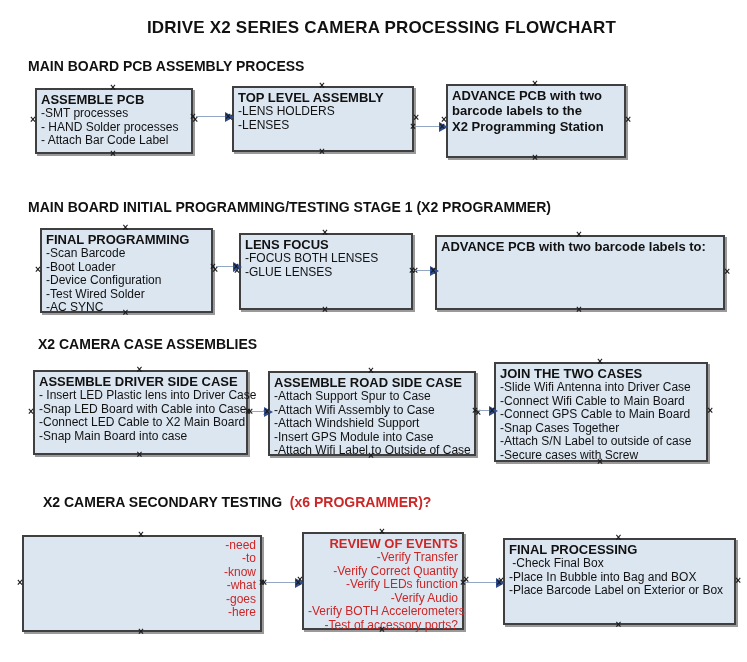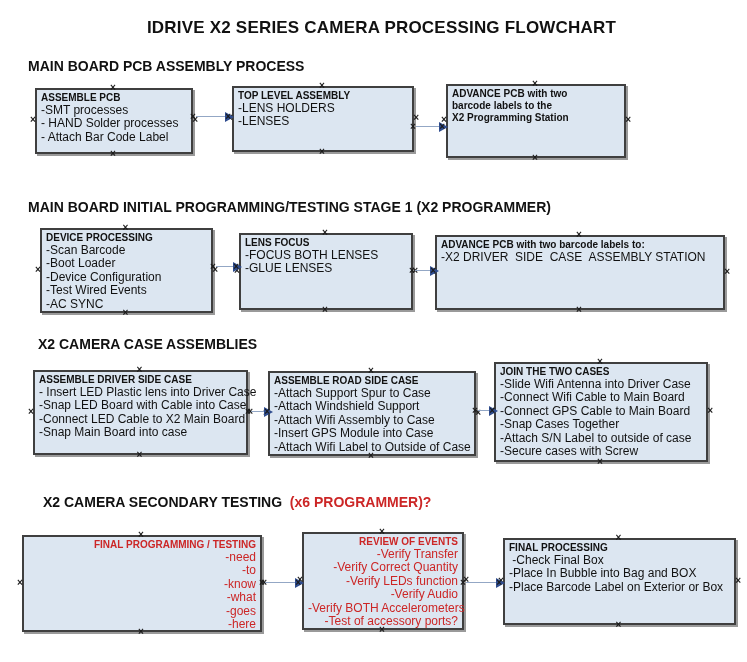--- a/index.html
+++ b/index.html
@@ -4,21 +4,21 @@
 <style>
   html,body{margin:0;padding:0;background:#fff;}
   .page{position:relative;width:747px;height:662px;background:#ffffff;overflow:hidden;
         font-family:"Liberation Sans",sans-serif;color:#111;margin-left:8px;}
   .title{position:absolute;top:18px;left:0;width:747px;text-align:center;
          font-size:17px;font-weight:bold;letter-spacing:.2px;}
   .sec-head{position:absolute;font-size:14px;font-weight:bold;white-space:pre;}
   .red{color:#cc2626;text-align:right;}
   .box{position:absolute;background:#dce6f1;border:2px solid #3f3f3f;
        box-shadow:2px 2px 0 #9a9a9a;padding:2px 4px;box-sizing:border-box;}
-  .box-header{font-size:10px;font-weight:bold;white-space:pre-line;line-height:1.18;}
+  .box-header{font-size:13px;font-weight:bold;white-space:pre-line;line-height:1.18;}
   .line{font-size:12px;line-height:1.12;white-space:pre;}
   
   .anchor{position:absolute;font-size:10px;font-weight:bold;color:#1a1a1a;line-height:10px;}
   .a-top{top:-7px;left:50%;margin-left:-4px;}
   .a-bottom{bottom:-7px;left:50%;margin-left:-4px;}
   .a-left{left:-7px;top:50%;margin-top:-6px;}
   .a-right{right:-7px;top:50%;margin-top:-6px;}
   
   .connector{position:absolute;height:12px;}
   .c-line{position:absolute;left:4px;right:8px;top:5px;height:1px;background:#93a7c5;}
@@ -81,45 +81,44 @@
     <span class="c-x cx-r">×</span>
   </div>
 
   <div class="sec-head" style="left:20px;top:199px;">MAIN BOARD INITIAL PROGRAMMING/TESTING STAGE 1 (X2 PROGRAMMER)</div>
 
   <div class="box" style="left:32px;top:228px;width:173px;height:85px;">
     <span class="anchor a-top">×</span>
     <span class="anchor a-bottom">×</span>
     <span class="anchor a-left">×</span>
     <span class="anchor a-right">×</span>
-    <div class="box-header">DEVICE PROCESSING</div>
+    <div class="box-header">FINAL PROGRAMMING</div>
     <div class="line">-Scan Barcode</div>
     <div class="line">-Boot Loader</div>
     <div class="line">-Device Configuration</div>
-    <div class="line">-Test Wired Events</div>
+    <div class="line">-Test Wired Solder</div>
     <div class="line">-AC SYNC</div>
   </div>
 
   <div class="box" style="left:231px;top:233px;width:174px;height:77px;">
     <span class="anchor a-top">×</span>
     <span class="anchor a-bottom">×</span>
     <span class="anchor a-left">×</span>
     <span class="anchor a-right">×</span>
     <div class="box-header">LENS FOCUS</div>
     <div class="line">-FOCUS BOTH LENSES</div>
     <div class="line">-GLUE LENSES</div>
   </div>
 
   <div class="box" style="left:427px;top:235px;width:290px;height:75px;">
     <span class="anchor a-top">×</span>
     <span class="anchor a-bottom">×</span>
     <span class="anchor a-left">×</span>
     <span class="anchor a-right">×</span>
     <div class="box-header">ADVANCE PCB with two barcode labels to:</div>
-    <div class="line">-X2 DRIVER  SIDE  CASE  ASSEMBLY STATION</div>
   </div>
 
   <div class="connector" style="left:204px;top:261px;width:30px;">
     <span class="c-x cx-l">×</span>
     <span class="c-line"></span>
     <span class="c-head"></span>
     <span class="c-x cx-r">×</span>
   </div>
 
   <div class="connector" style="left:403px;top:265px;width:28px;">
@@ -143,22 +142,22 @@
     <div class="line">-Snap Main Board into case</div>
   </div>
 
   <div class="box" style="left:260px;top:371px;width:208px;height:85px;">
     <span class="anchor a-top">×</span>
     <span class="anchor a-bottom">×</span>
     <span class="anchor a-left">×</span>
     <span class="anchor a-right">×</span>
     <div class="box-header">ASSEMBLE ROAD SIDE CASE</div>
     <div class="line">-Attach Support Spur to Case</div>
+    <div class="line">-Attach Wifi Assembly to Case</div>
     <div class="line">-Attach Windshield Support</div>
-    <div class="line">-Attach Wifi Assembly to Case</div>
     <div class="line">-Insert GPS Module into Case</div>
     <div class="line">-Attach Wifi Label to Outside of Case</div>
   </div>
 
   <div class="box" style="left:486px;top:362px;width:214px;height:100px;">
     <span class="anchor a-top">×</span>
     <span class="anchor a-bottom">×</span>
     <span class="anchor a-left">×</span>
     <span class="anchor a-right">×</span>
     <div class="box-header">JOIN THE TWO CASES</div>
@@ -184,21 +183,20 @@
     <span class="c-x cx-r">×</span>
   </div>
 
   <div class="sec-head" style="left:35px;top:494px;"><span>X2 CAMERA SECONDARY TESTING </span><span class="red"> (x6 PROGRAMMER)?</span></div>
 
   <div class="box red" style="left:14px;top:535px;width:240px;height:97px;">
     <span class="anchor a-top">×</span>
     <span class="anchor a-bottom">×</span>
     <span class="anchor a-left">×</span>
     <span class="anchor a-right">×</span>
-    <div class="box-header">FINAL PROGRAMMING / TESTING</div>
     <div class="line">-need</div>
     <div class="line">-to</div>
     <div class="line">-know</div>
     <div class="line">-what</div>
     <div class="line">-goes</div>
     <div class="line">-here</div>
   </div>
 
   <div class="box red" style="left:294px;top:532px;width:162px;height:98px;">
     <span class="anchor a-top">×</span>

